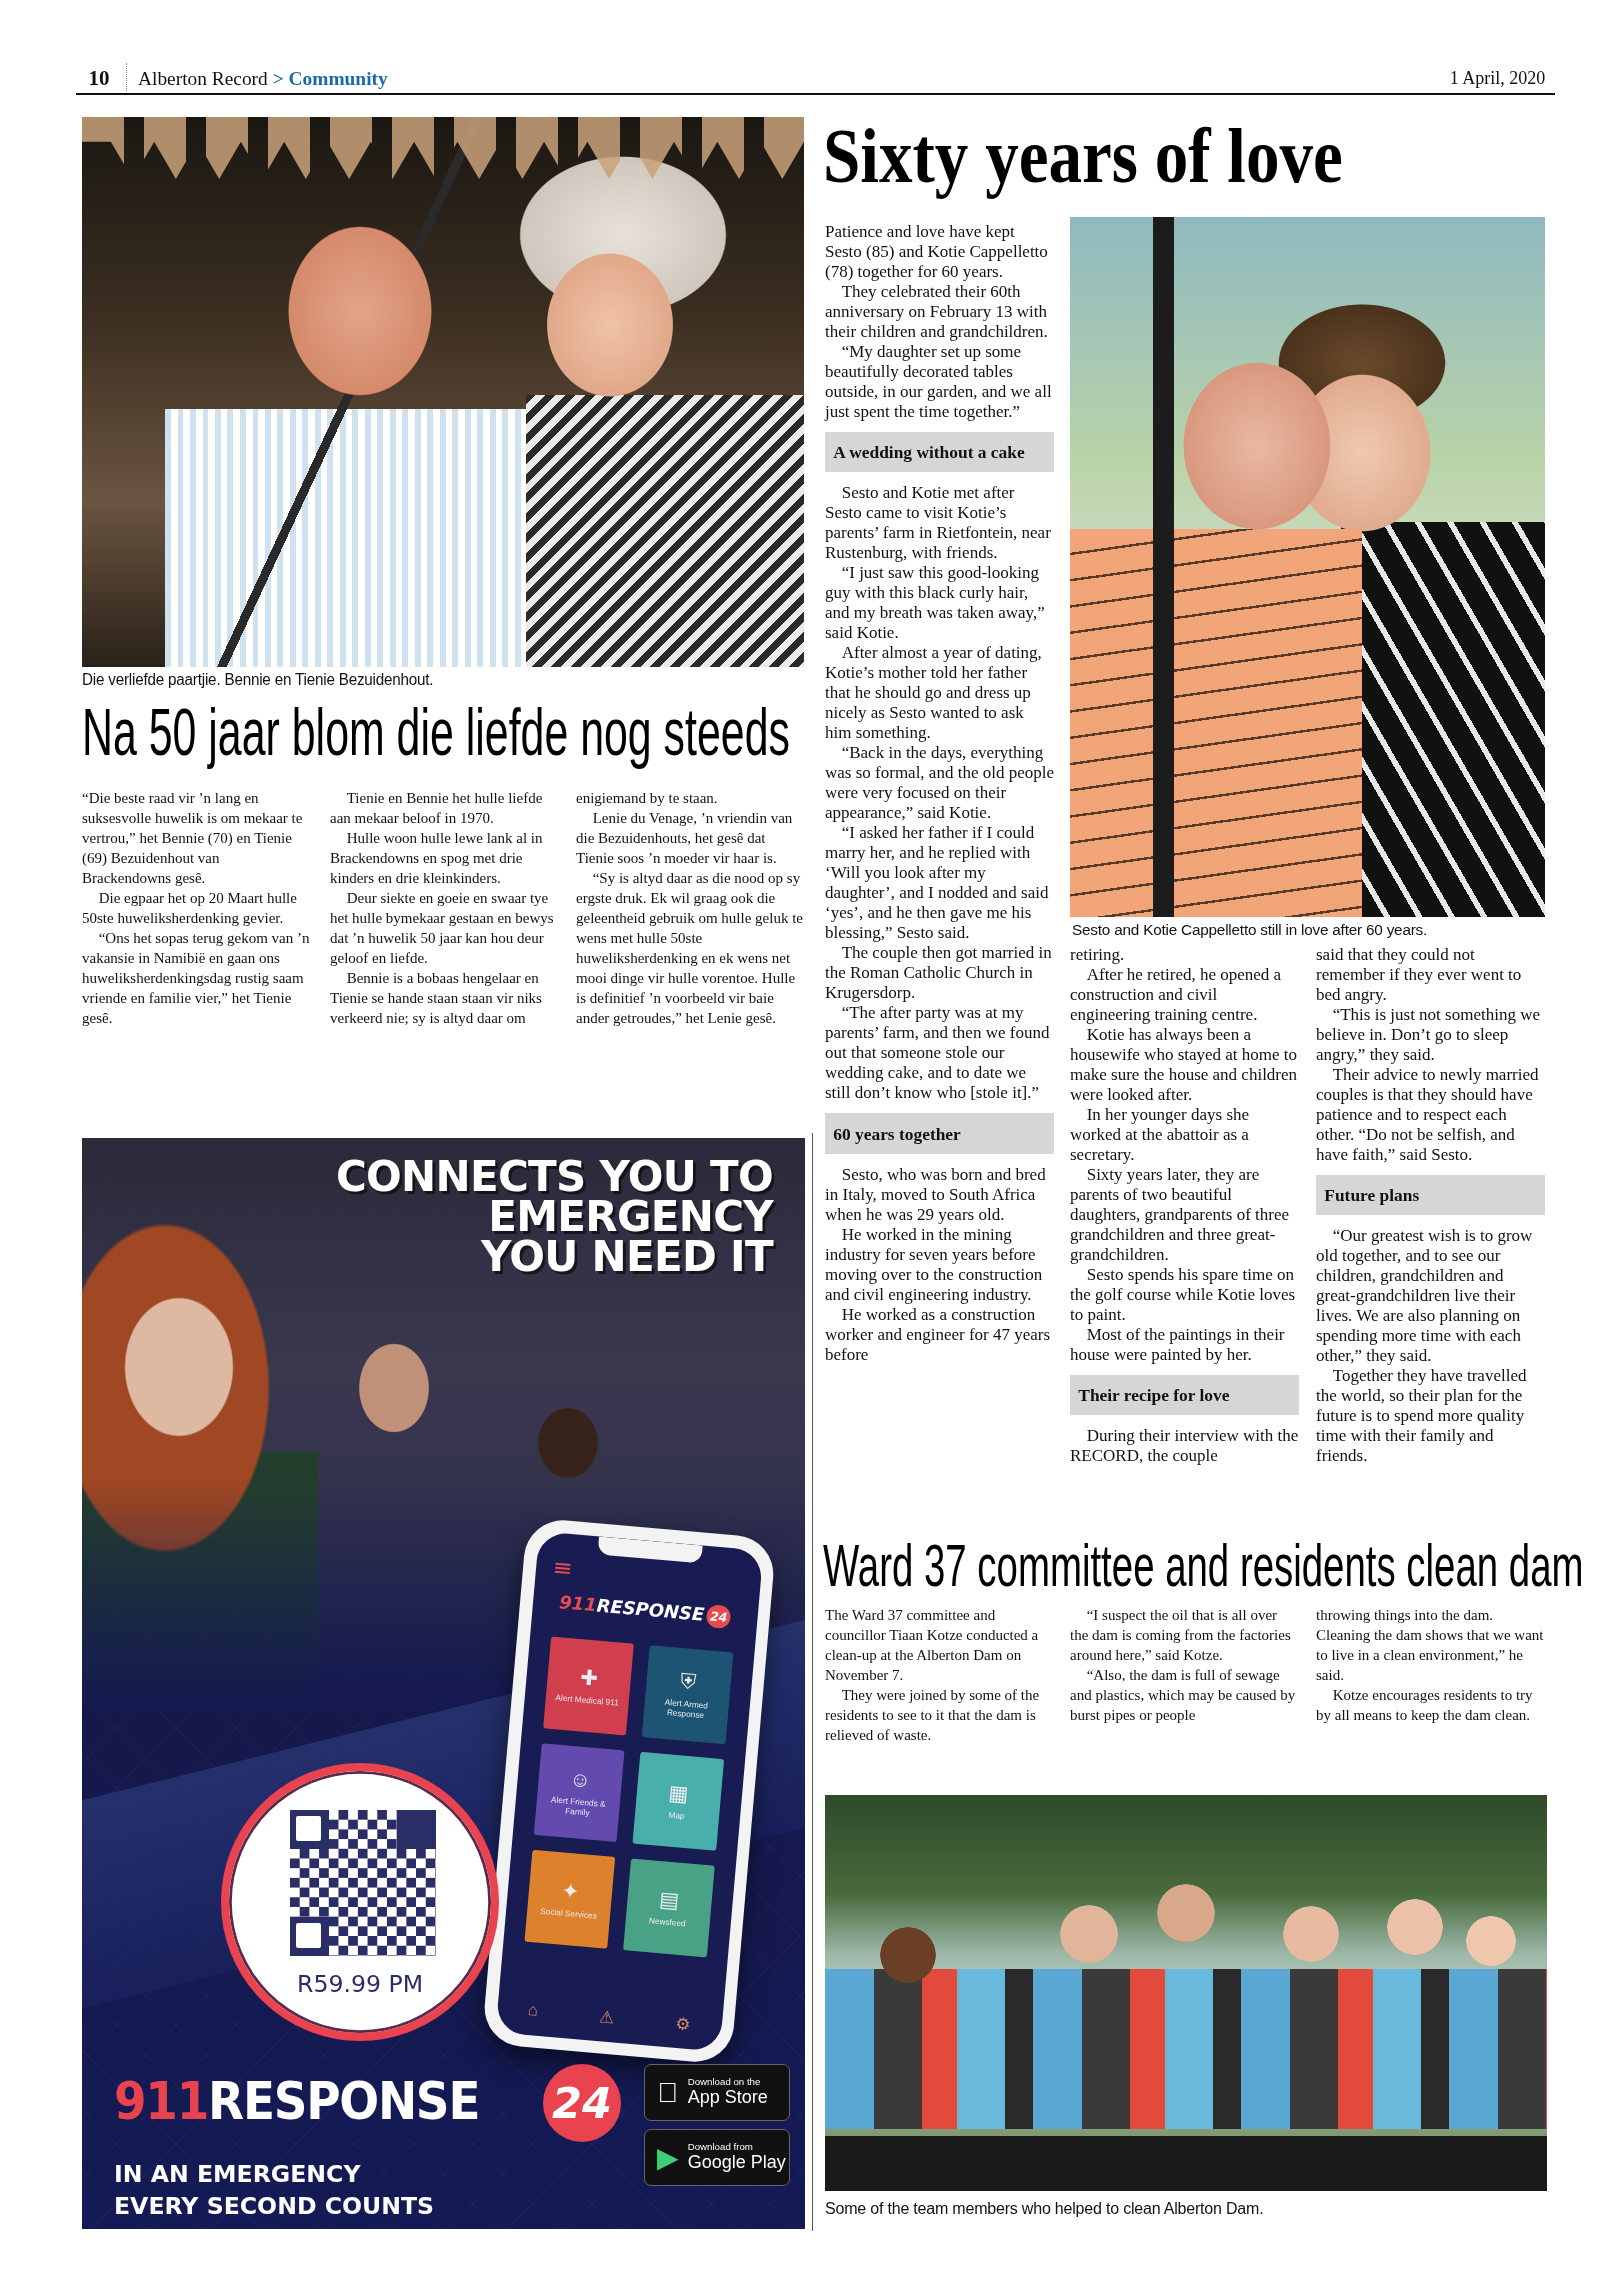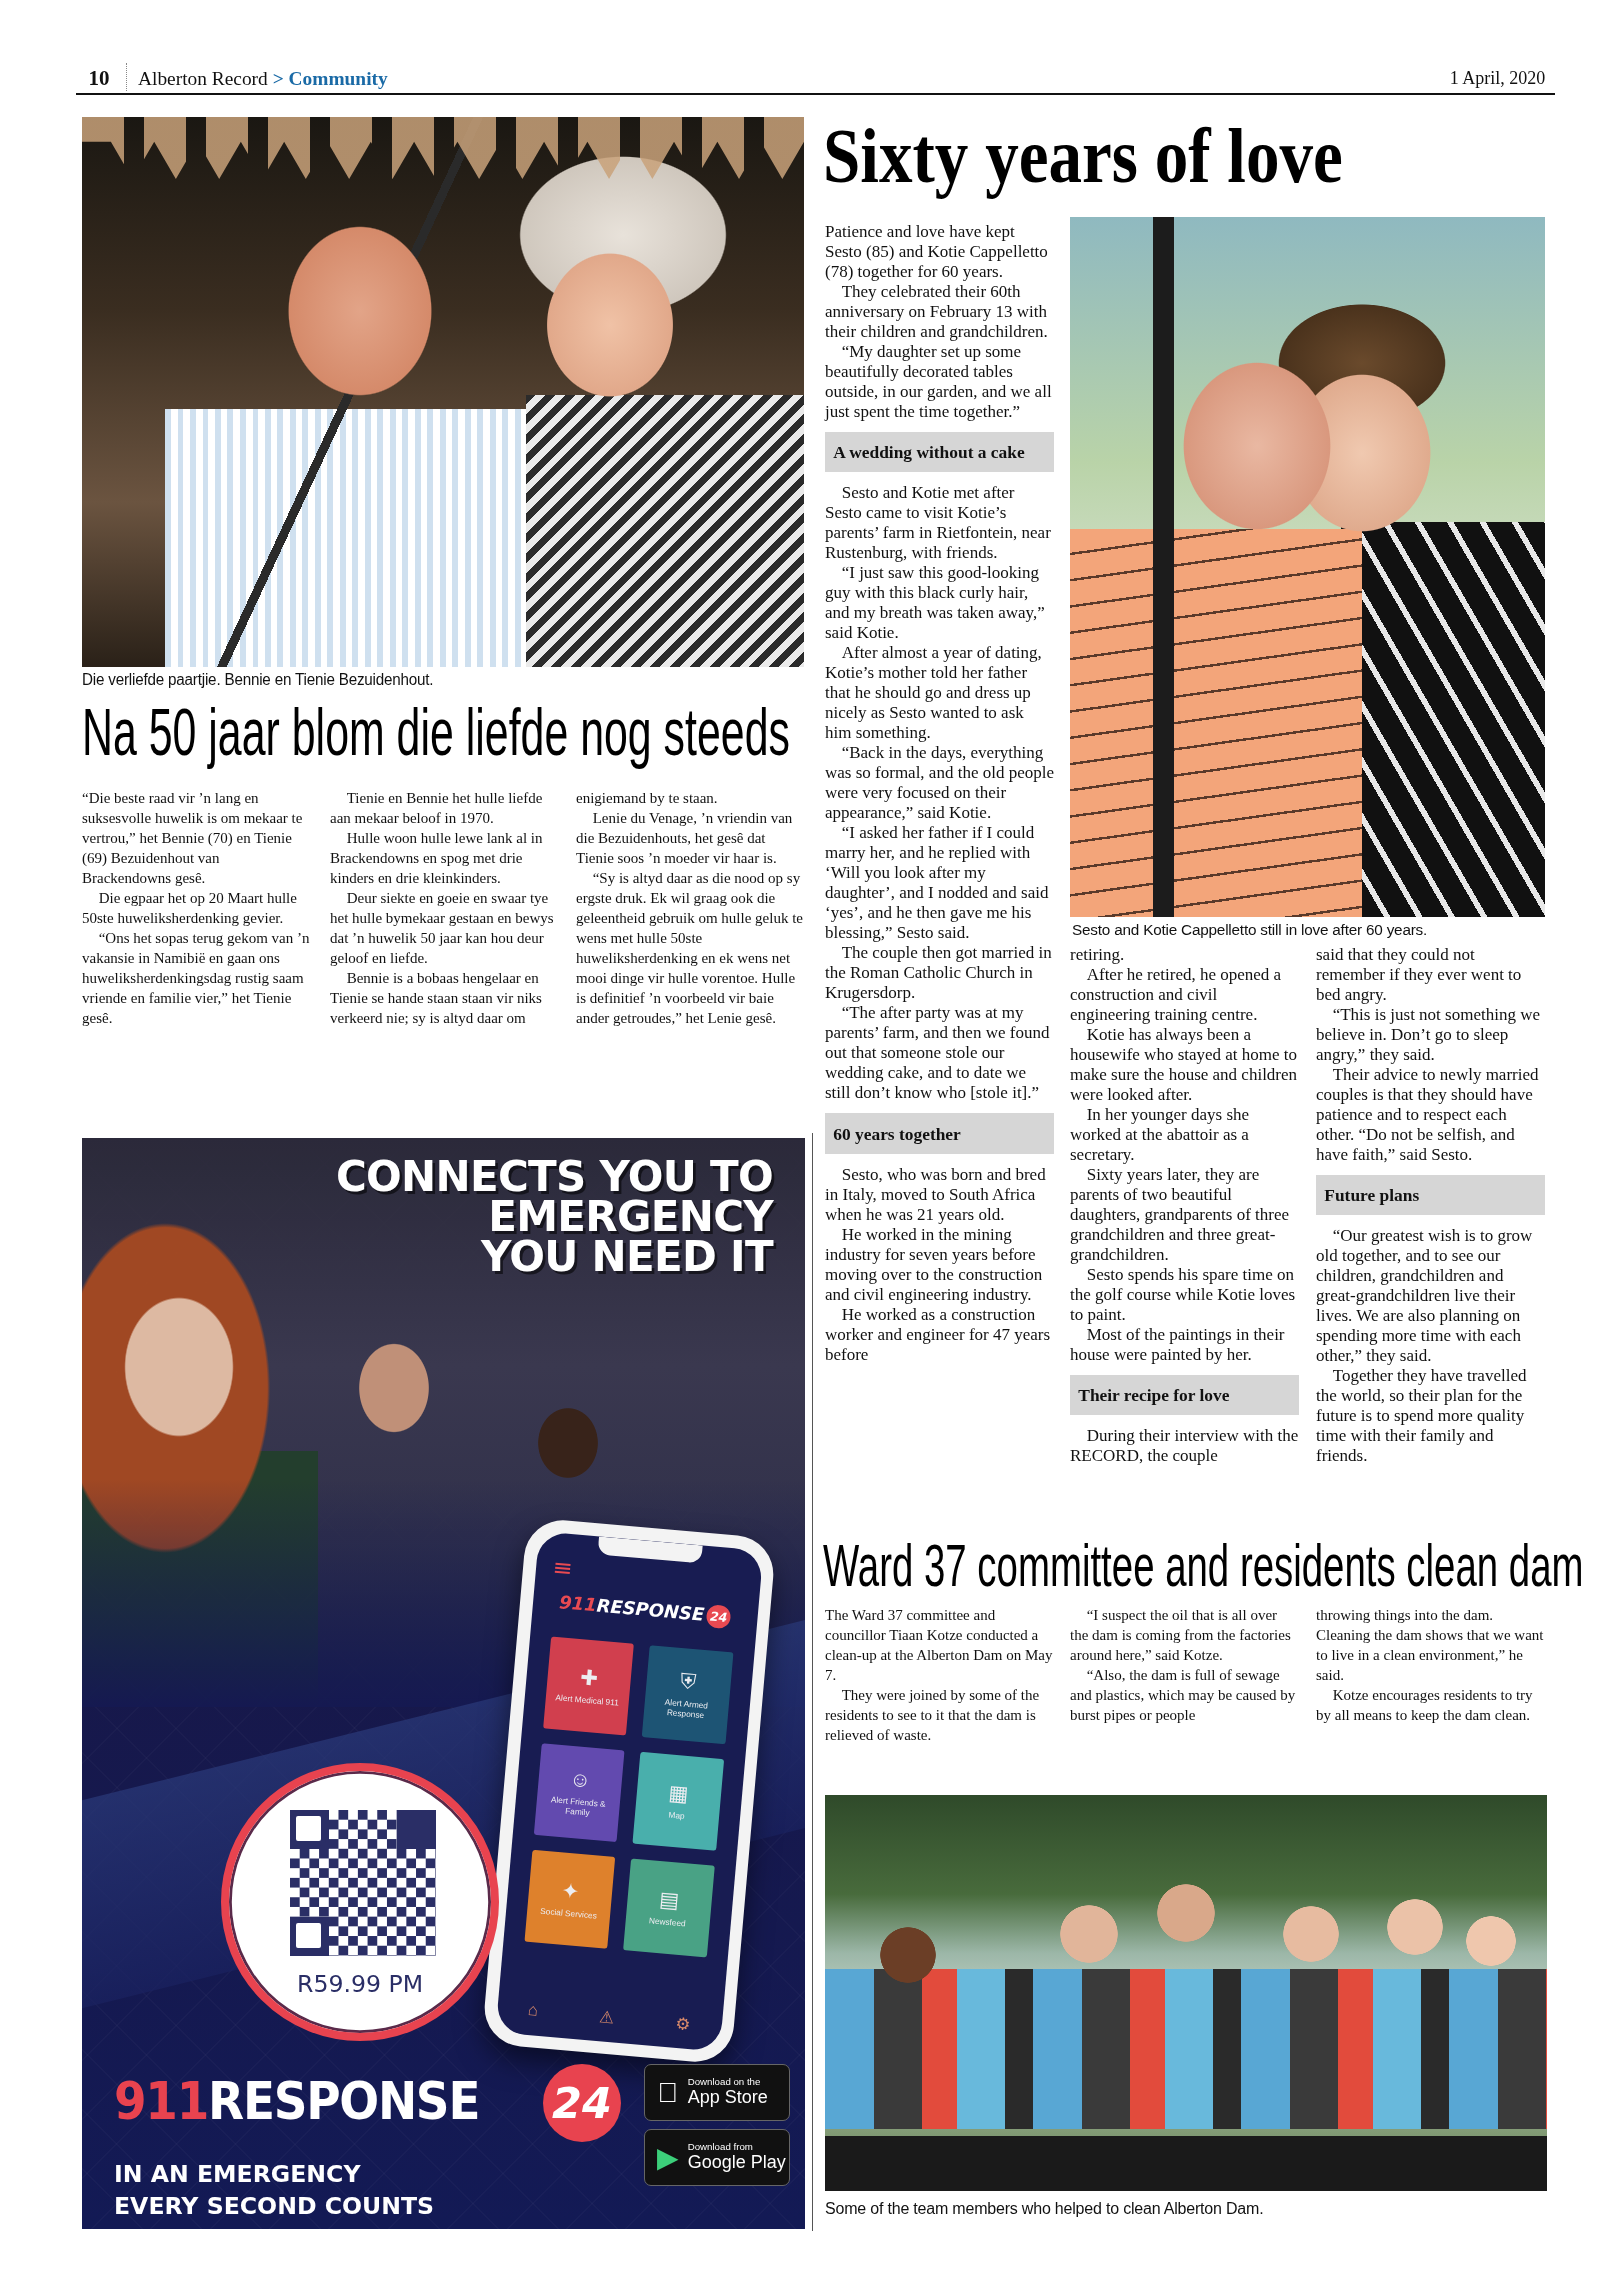--- a/index.html
+++ b/index.html
@@ -172,21 +172,21 @@
   <p class="ind">“My daughter set up some beautifully decorated tables outside, in our garden, and we all just spent the time together.”</p>
   <div class="subhead">A wedding without a cake</div>
   <p class="ind">Sesto and Kotie met after Sesto came to visit Kotie’s parents’ farm in Rietfontein, near Rustenburg, with friends.</p>
   <p class="ind">“I just saw this good-looking guy with this black curly hair, and my breath was taken away,” said Kotie.</p>
   <p class="ind">After almost a year of dating, Kotie’s mother told her father that he should go and dress up nicely as Sesto wanted to ask him something.</p>
   <p class="ind">“Back in the days, everything was so formal, and the old people were very focused on their appearance,” said Kotie.</p>
   <p class="ind">“I asked her father if I could marry her, and he replied with ‘Will you look after my daughter’, and I nodded and said ‘yes’, and he then gave me his blessing,” Sesto said.</p>
   <p class="ind">The couple then got married in the Roman Catholic Church in Krugersdorp.</p>
   <p class="ind">“The after party was at my parents’ farm, and then we found out that someone stole our wedding cake, and to date we still don’t know who [stole it].”</p>
   <div class="subhead">60 years together</div>
-  <p class="ind">Sesto, who was born and bred in Italy, moved to South Africa when he was 21 years old.</p>
+  <p class="ind">Sesto, who was born and bred in Italy, moved to South Africa when he was 29 years old.</p>
   <p class="ind">He worked in the mining industry for seven years before moving over to the construction and civil engineering industry.</p>
   <p class="ind">He worked as a construction worker and engineer for 47 years before</p>
 </div>
 
 <div class="photo photo-sesto"></div>
 <div class="caption" style="left:1072px; top:921px; font-size:15.3px;">Sesto and Kotie Cappelletto still in love after 60 years.</div>
 
 <div class="col" style="left:1070px; top:945px; width:229px; font-size:17px;">
   <p>retiring.</p>
   <p class="ind">After he retired, he opened a construction and civil engineering training centre.</p>
@@ -204,21 +204,21 @@
   <p class="ind">“This is just not something we believe in. Don’t go to sleep angry,” they said.</p>
   <p class="ind">Their advice to newly married couples is that they should have patience and to respect each other. “Do not be selfish, and have faith,” said Sesto.</p>
   <div class="subhead">Future plans</div>
   <p class="ind">“Our greatest wish is to grow old together, and to see our children, grandchildren and great-grandchildren live their lives. We are also planning on spending more time with each other,” they said.</p>
   <p class="ind">Together they have travelled the world, so their plan for the future is to spend more quality time with their family and friends.</p>
 </div>
 
 <h1 class="hl-condensed" style="left:823px; top:1531px; font-size:60px; transform:scaleX(0.64);">Ward 37 committee and residents clean dam</h1>
 
 <div class="col" style="left:825px; top:1605px; width:229px;">
-  <p>The Ward 37 committee and councillor Tiaan Kotze conducted a clean-up at the Alberton Dam on May 7.</p>
+  <p>The Ward 37 committee and councillor Tiaan Kotze conducted a clean-up at the Alberton Dam on November 7.</p>
   <p class="ind">They were joined by some of the residents to see to it that the dam is relieved of waste.</p>
 </div>
 <div class="col" style="left:1070px; top:1605px; width:229px;">
   <p class="ind">“I suspect the oil that is all over the dam is coming from the factories around here,” said Kotze.</p>
   <p class="ind">“Also, the dam is full of sewage and plastics, which may be caused by burst pipes or people</p>
 </div>
 <div class="col" style="left:1316px; top:1605px; width:229px;">
   <p>throwing things into the dam. Cleaning the dam shows that we want to live in a clean environment,” he said.</p>
   <p class="ind">Kotze encourages residents to try by all means to keep the dam clean.</p>
 </div>

